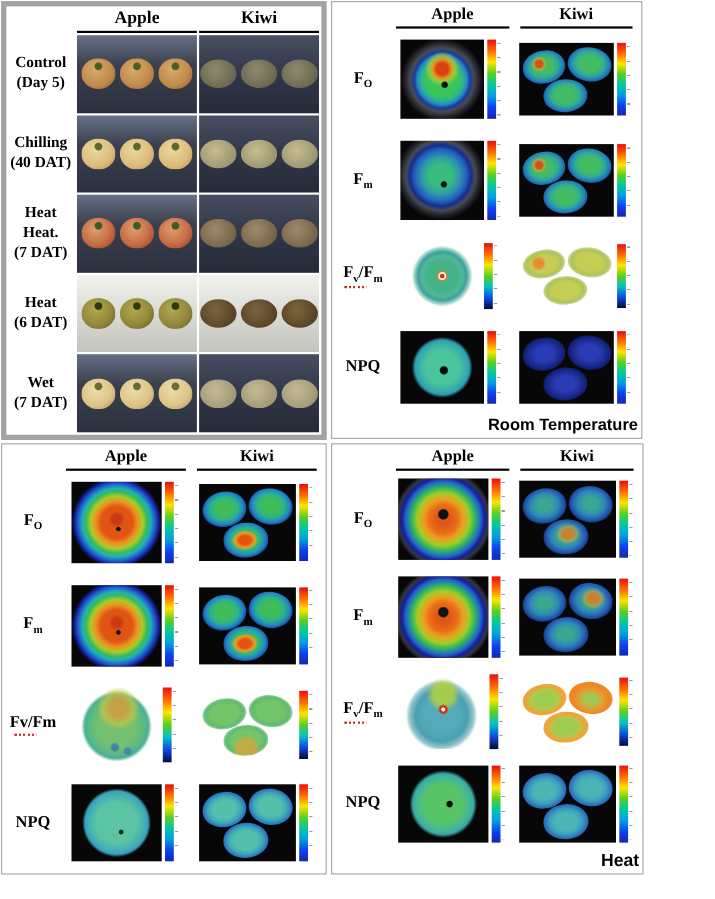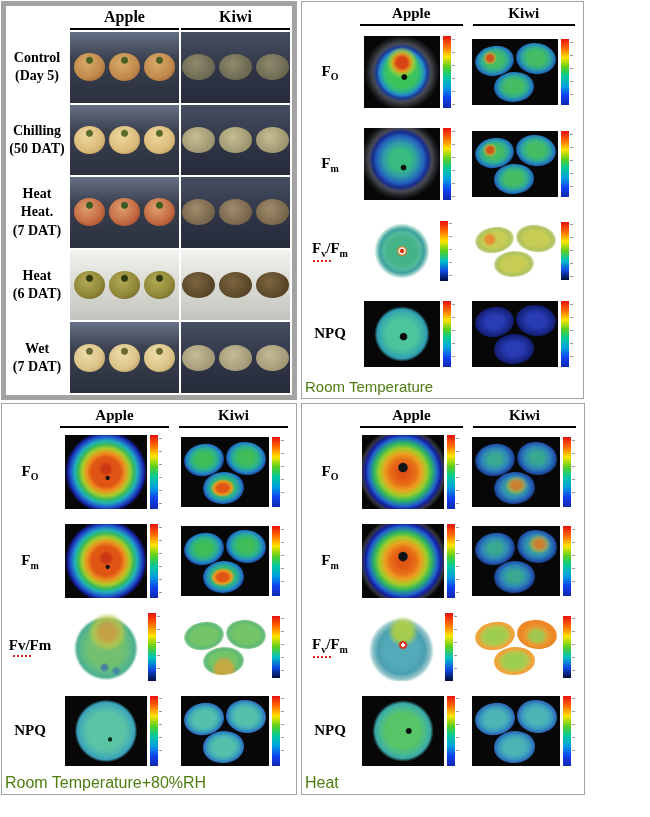--- a/index.html
+++ b/index.html
@@ -134,22 +134,22 @@
     radial-gradient(ellipse at 50% 50%, #74c468 0 44%, #60ba74 62%, rgba(110,190,110,.5) 75%, transparent 84%); }
   .v-80-npq { background:radial-gradient(ellipse at 50% 50%, #54c0ac 0 36%, #3ca8b8 54%, #2a6cc0 70%, transparent 82%); }
   .v-ht-f { background:radial-gradient(ellipse at 50% 48%, #38a890 0 22%, #2f88b8 45%, #2054ac 63%, rgba(28,60,150,.6) 75%, transparent 84%); }
   .v-ht-f.hot { background:
     radial-gradient(ellipse at 55% 42%, rgba(230,120,30,.85) 0 14%, rgba(240,170,40,.5) 25%, transparent 36%),
     radial-gradient(ellipse at 50% 48%, #38a890 0 22%, #2f88b8 45%, #2054ac 63%, rgba(28,60,150,.6) 75%, transparent 84%); }
   .v-ht-fv { background:radial-gradient(ellipse at 50% 50%, #9ccc50 0 30%, #b4c84c 45%, #eca438 60%, rgba(240,150,40,.85) 72%, transparent 83%); }
   .v-ht-fv.hot { background:radial-gradient(ellipse at 50% 55%, #a0c850 0 22%, #e89c30 40%, #ec8424 60%, rgba(240,130,30,.9) 73%, transparent 84%); }
   .v-ht-npq { background:radial-gradient(ellipse at 50% 50%, #4cb4b4 0 34%, #3a9cc0 52%, #2a64b4 70%, transparent 82%); }
 
-  .fcap { flex:0 0 auto; height:20px; text-align:left; font-family:"Liberation Sans", sans-serif;
-          font-weight:400; font-size:15px; line-height:20px; color:#4d7c0f; }
+  .fcap { flex:0 0 auto; height:20px; text-align:right; font-family:"Liberation Sans", sans-serif;
+          font-weight:700; font-size:15px; line-height:20px; color:#000000; }
   .bg .fcap { font-size:16px; }
 </style>
 </head>
 <body>
 
 <div class="page">
 
   <section class="panel" id="photo-panel">
     <div class="ph-grid">
       <div class="ph-hspacer"></div>
@@ -166,21 +166,21 @@
         <div class="fr apple"></div>
       </div>
       <div class="ph-cell r0 kiwic">
         <div class="fr kiwi"></div>
         <div class="fr kiwi"></div>
         <div class="fr kiwi"></div>
       </div>
 
       <div class="ph-label">
         <span>Chilling</span>
-        <span>(50 DAT)</span>
+        <span>(40 DAT)</span>
       </div>
       <div class="ph-cell r1">
         <div class="fr apple"></div>
         <div class="fr apple"></div>
         <div class="fr apple"></div>
       </div>
       <div class="ph-cell r1 kiwic">
         <div class="fr kiwi"></div>
         <div class="fr kiwi"></div>
         <div class="fr kiwi"></div>
@@ -441,21 +441,20 @@
             <div class="fimg dark k">
               <div class="kb k1 v-80-npq"></div>
               <div class="kb k2 v-80-npq"></div>
               <div class="kb k3 v-80-npq"></div>
             </div>
             <div class="cbar" style="background: linear-gradient(rgb(232, 16, 16), rgb(255, 106, 0), rgb(255, 228, 0), rgb(88, 208, 32), rgb(0, 200, 160), rgb(0, 160, 224), rgb(16, 64, 240), rgb(16, 40, 176));"></div>
           </div>
         </div>
       </div>
 
-      <div class="fcap">Room Temperature+80%RH</div>
     </div>
   </section>
 
   <section class="panel bg" id="heat-panel">
     <div class="fl">
       <div class="fl-head">
         <div class="spacer"></div>
         <div class="hc">Apple</div>
         <div class="hc">Kiwi</div>
       </div>

